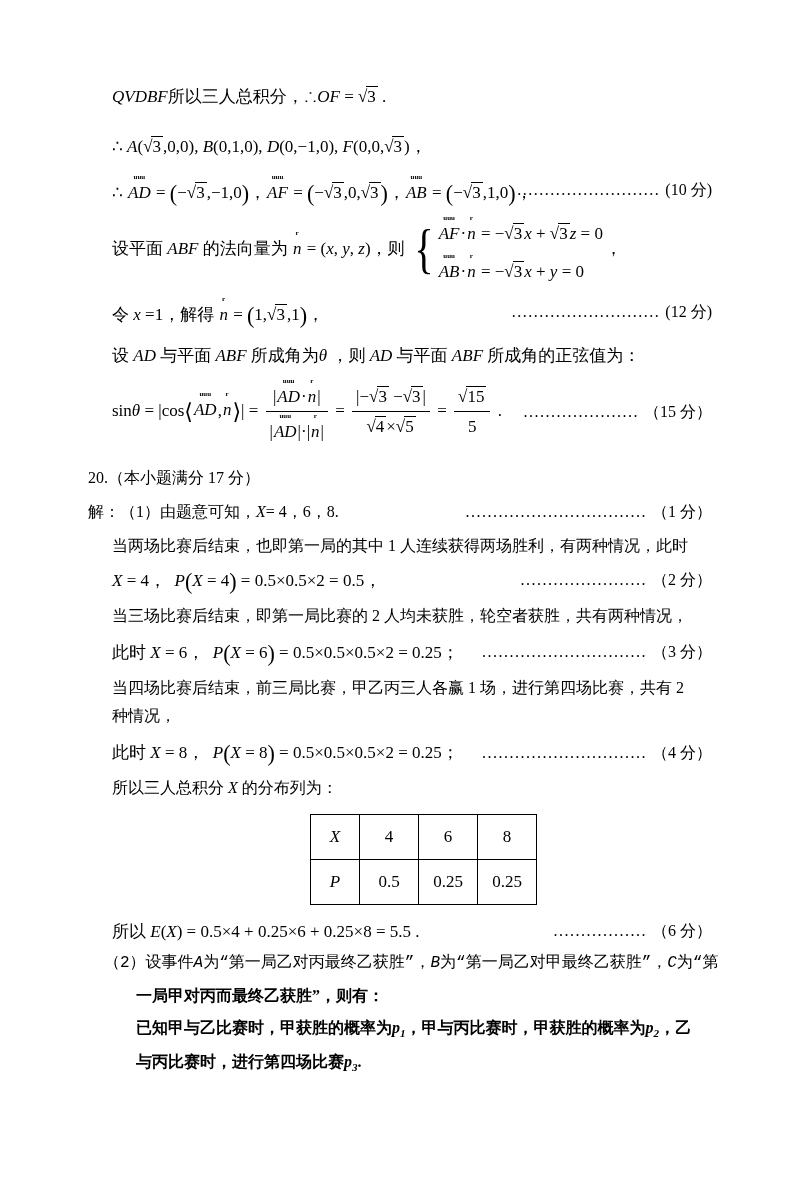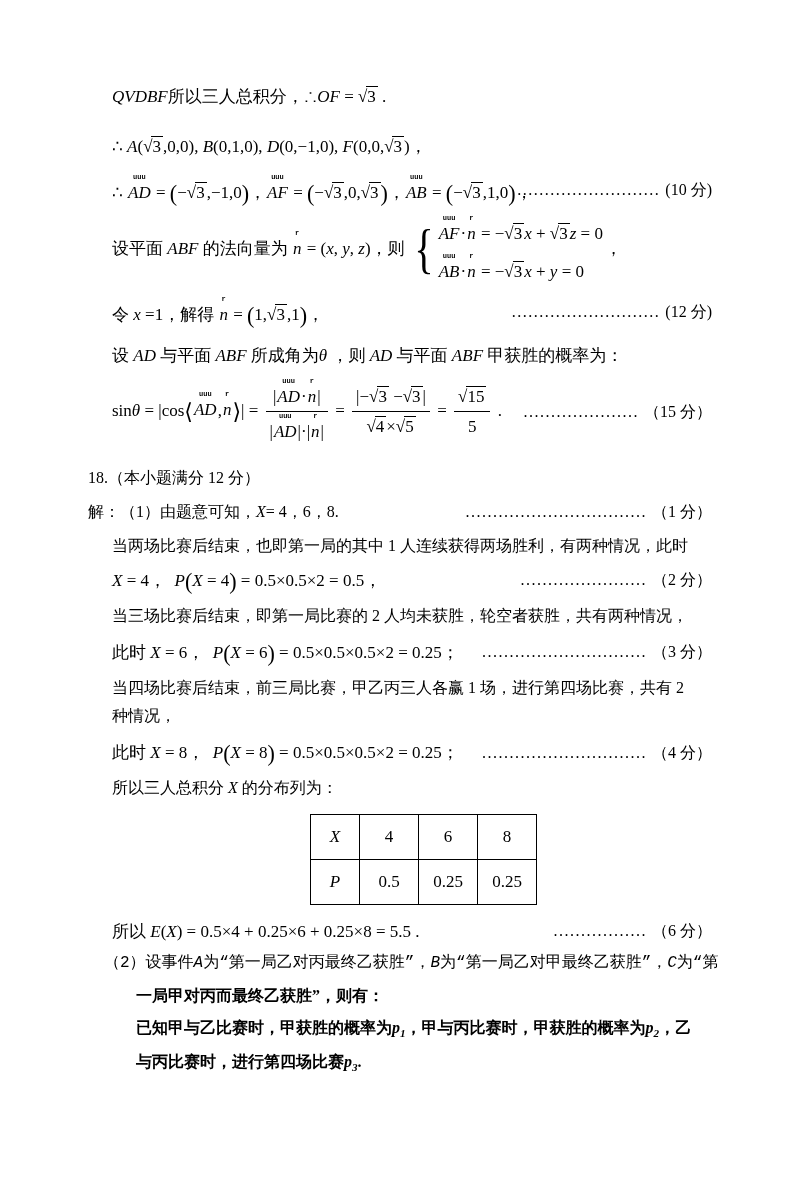--- a/index.html
+++ b/index.html
@@ -9,21 +9,21 @@
   .f{font-size:17px;line-height:1.5;}
   .ind0{margin-left:0;}
   .ind1{margin-left:24px;}
   .ind2{margin-left:48px;font-weight:bold;}
   .indh{margin-left:16px;font-family:Liberation Mono, monospace;}
   .t{white-space:pre;}
   .it{font-style:italic;}
   sub.t{font-size:0.7em;}
   
   .vec{display:inline-block;text-align:center;vertical-align:baseline;margin:0 1px;}
-  .vecover{display:block;font-size:7px;line-height:5px;font-weight:bold;letter-spacing:0;font-family:Liberation Mono, monospace;}
+  .vecover{display:block;font-size:7px;line-height:5px;font-weight:bold;letter-spacing:0;font-family:Liberation Serif, serif;}
   .vecbase{font-style:italic;}
   
   .sqrt{white-space:nowrap;}
   .srad{letter-spacing:-1px;}
   .rad{border-top:1px solid #000;padding:0 2px 0 1px;}
   
   .frac{display:inline-block;vertical-align:middle;text-align:center;margin:0 3px;}
   .fnum{display:block;border-bottom:1px solid #000;padding:0 4px 2px;}
   .fden{display:block;padding:2px 4px 0;}
   
@@ -44,23 +44,23 @@
 </style>
 </head>
 <body>
 
 <div class="page">
   <div class="line f ind1" style="margin-bottom:24px"><span class="t it">QVDBF</span><span class="t">所以三人总积分，∴</span><span class="t it">OF</span><span class="t"> = </span><span class="sqrt"><span class="srad">√</span><span class="rad">3</span></span><span class="t"> .</span></div>
   <div class="line f ind1" style="margin-bottom:16px"><span class="t">∴ </span><span class="t it">A</span><span class="t">(</span><span class="sqrt"><span class="srad">√</span><span class="rad">3</span></span><span class="t">,0,0), </span><span class="t it">B</span><span class="t">(0,1,0), </span><span class="t it">D</span><span class="t">(0,−1,0), </span><span class="t it">F</span><span class="t">(0,0,</span><span class="sqrt"><span class="srad">√</span><span class="rad">3</span></span><span class="t">)，</span></div>
   <div class="line f ind1" style="margin-bottom:10px"><span class="t">∴ </span><span class="vec"><span class="vecover">uuu</span><span class="vecbase">AD</span></span><span class="t"> = </span><span class="big">(</span><span class="t">−</span><span class="sqrt"><span class="srad">√</span><span class="rad">3</span></span><span class="t">,−1,0</span><span class="big">)</span><span class="t">，</span><span class="vec"><span class="vecover">uuu</span><span class="vecbase">AF</span></span><span class="t"> = </span><span class="big">(</span><span class="t">−</span><span class="sqrt"><span class="srad">√</span><span class="rad">3</span></span><span class="t">,0,</span><span class="sqrt"><span class="srad">√</span><span class="rad">3</span></span><span class="big">)</span><span class="t">，</span><span class="vec"><span class="vecover">uuu</span><span class="vecbase">AB</span></span><span class="t"> = </span><span class="big">(</span><span class="t">−</span><span class="sqrt"><span class="srad">√</span><span class="rad">3</span></span><span class="t">,1,0</span><span class="big">)</span><span class="t">，</span><span class="tail"><span class="dots">..........................</span><span class="score">(10 分)</span></span></div>
   <div class="line f ind1" style="margin-bottom:12px"><span class="t">设平面 </span><span class="t it">ABF</span><span class="t"> 的法向量为 </span><span class="vec"><span class="vecover">r</span><span class="vecbase">n</span></span><span class="t"> = (</span><span class="t it">x</span><span class="t">, </span><span class="t it">y</span><span class="t">, </span><span class="t it">z</span><span class="t">)，则 </span><span class="cases"><span class="cbrace">{</span><span class="ccol"><span class="crow"><span class="vec"><span class="vecover">uuu</span><span class="vecbase">AF</span></span><span class="t">·</span><span class="vec"><span class="vecover">r</span><span class="vecbase">n</span></span><span class="t"> = −</span><span class="sqrt"><span class="srad">√</span><span class="rad">3</span></span><span class="t it">x</span><span class="t"> + </span><span class="sqrt"><span class="srad">√</span><span class="rad">3</span></span><span class="t it">z</span><span class="t"> = 0</span></span><span class="crow"><span class="vec"><span class="vecover">uuu</span><span class="vecbase">AB</span></span><span class="t">·</span><span class="vec"><span class="vecover">r</span><span class="vecbase">n</span></span><span class="t"> = −</span><span class="sqrt"><span class="srad">√</span><span class="rad">3</span></span><span class="t it">x</span><span class="t"> + </span><span class="t it">y</span><span class="t"> = 0</span></span></span></span><span class="t">，</span></div>
   <div class="line f ind1" style="margin-bottom:16px"><span class="t">令 </span><span class="t it">x</span><span class="t"> =1，解得 </span><span class="vec"><span class="vecover">r</span><span class="vecbase">n</span></span><span class="t"> = </span><span class="big">(</span><span class="t">1,</span><span class="sqrt"><span class="srad">√</span><span class="rad">3</span></span><span class="t">,1</span><span class="big">)</span><span class="t">，</span><span class="tail"><span class="dots">...........................</span><span class="score">(12 分)</span></span></div>
-  <div class="line f ind1" style="margin-bottom:10px"><span class="t">设 </span><span class="t it">AD</span><span class="t"> 与平面 </span><span class="t it">ABF</span><span class="t"> 所成角为</span><span class="t it">θ</span><span class="t"> ，则 </span><span class="t it">AD</span><span class="t"> 与平面 </span><span class="t it">ABF</span><span class="t"> 甲获胜的概率为：</span></div>
+  <div class="line f ind1" style="margin-bottom:10px"><span class="t">设 </span><span class="t it">AD</span><span class="t"> 与平面 </span><span class="t it">ABF</span><span class="t"> 所成角为</span><span class="t it">θ</span><span class="t"> ，则 </span><span class="t it">AD</span><span class="t"> 与平面 </span><span class="t it">ABF</span><span class="t"> 所成角的正弦值为：</span></div>
   <div class="line f ind1" style="margin-bottom:20px"><span class="t">sin</span><span class="t it">θ</span><span class="t"> = |cos</span><span class="big">⟨</span><span class="vec"><span class="vecover">uuu</span><span class="vecbase">AD</span></span><span class="t">,</span><span class="vec"><span class="vecover">r</span><span class="vecbase">n</span></span><span class="big">⟩</span><span class="t">| = </span><span class="frac"><span class="fnum"><span class="t">|</span><span class="vec"><span class="vecover">uuu</span><span class="vecbase">AD</span></span><span class="t">·</span><span class="vec"><span class="vecover">r</span><span class="vecbase">n</span></span><span class="t">|</span></span><span class="fden"><span class="t">|</span><span class="vec"><span class="vecover">uuu</span><span class="vecbase">AD</span></span><span class="t">|·|</span><span class="vec"><span class="vecover">r</span><span class="vecbase">n</span></span><span class="t">|</span></span></span><span class="t"> = </span><span class="frac"><span class="fnum"><span class="t">|−</span><span class="sqrt"><span class="srad">√</span><span class="rad">3</span></span><span class="t"> −</span><span class="sqrt"><span class="srad">√</span><span class="rad">3</span></span><span class="t">|</span></span><span class="fden"><span class="sqrt"><span class="srad">√</span><span class="rad">4</span></span><span class="t">×</span><span class="sqrt"><span class="srad">√</span><span class="rad">5</span></span></span></span><span class="t"> = </span><span class="frac"><span class="fnum"><span class="sqrt"><span class="srad">√</span><span class="rad">15</span></span></span><span class="fden"><span class="t">5</span></span></span><span class="t"> . </span><span class="tail"><span class="dots">.....................</span><span class="score">（15 分）</span></span></div>
-  <div class="line ind0" style="margin-bottom:8px"><span class="t">18.（本小题满分 12 分）</span></div>
+  <div class="line ind0" style="margin-bottom:8px"><span class="t">20.（本小题满分 17 分）</span></div>
   <div class="line ind0" style="margin-bottom:8px"><span class="t">解：（1）由题意可知，</span><span class="t it">X</span><span class="t">= 4，6，8. </span><span class="tail"><span class="dots">.................................</span><span class="score">（1 分）</span></span></div>
   <div class="line ind1" style="margin-bottom:8px"><span class="t">当两场比赛后结束，也即第一局的其中 1 人连续获得两场胜利，有两种情况，此时</span></div>
   <div class="line f ind1" style="margin-bottom:10px"><span class="t it">X</span><span class="t"> = 4，  </span><span class="t it">P</span><span class="big">(</span><span class="t it">X</span><span class="t"> = 4</span><span class="big">)</span><span class="t"> = 0.5×0.5×2 = 0.5，</span><span class="tail"><span class="dots">.......................</span><span class="score">（2 分）</span></span></div>
   <div class="line ind1" style="margin-bottom:10px"><span class="t">当三场比赛后结束，即第一局比赛的 2 人均未获胜，轮空者获胜，共有两种情况，</span></div>
   <div class="line f ind1" style="margin-bottom:10px"><span class="t">此时 </span><span class="t it">X</span><span class="t"> = 6，  </span><span class="t it">P</span><span class="big">(</span><span class="t it">X</span><span class="t"> = 6</span><span class="big">)</span><span class="t"> = 0.5×0.5×0.5×2 = 0.25；</span><span class="tail"><span class="dots">..............................</span><span class="score">（3 分）</span></span></div>
   <div class="line ind1" style="margin-bottom:2px"><span class="t">当四场比赛后结束，前三局比赛，甲乙丙三人各赢 1 场，进行第四场比赛，共有 2</span></div>
   <div class="line ind1" style="margin-bottom:10px"><span class="t">种情况，</span></div>
   <div class="line f ind1" style="margin-bottom:10px"><span class="t">此时 </span><span class="t it">X</span><span class="t"> = 8，  </span><span class="t it">P</span><span class="big">(</span><span class="t it">X</span><span class="t"> = 8</span><span class="big">)</span><span class="t"> = 0.5×0.5×0.5×2 = 0.25；</span><span class="tail"><span class="dots">..............................</span><span class="score">（4 分）</span></span></div>
   <div class="line ind1" style="margin-bottom:4px"><span class="t">所以三人总积分 </span><span class="t it">X</span><span class="t"> 的分布列为：</span></div>
 

